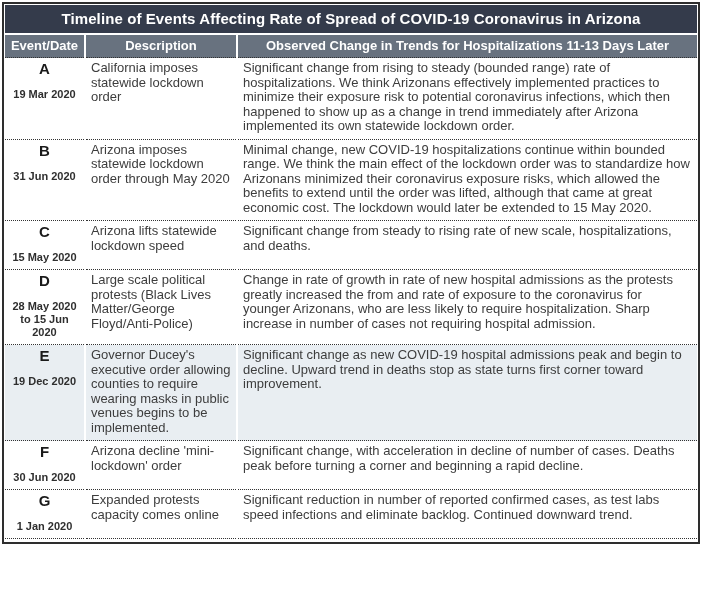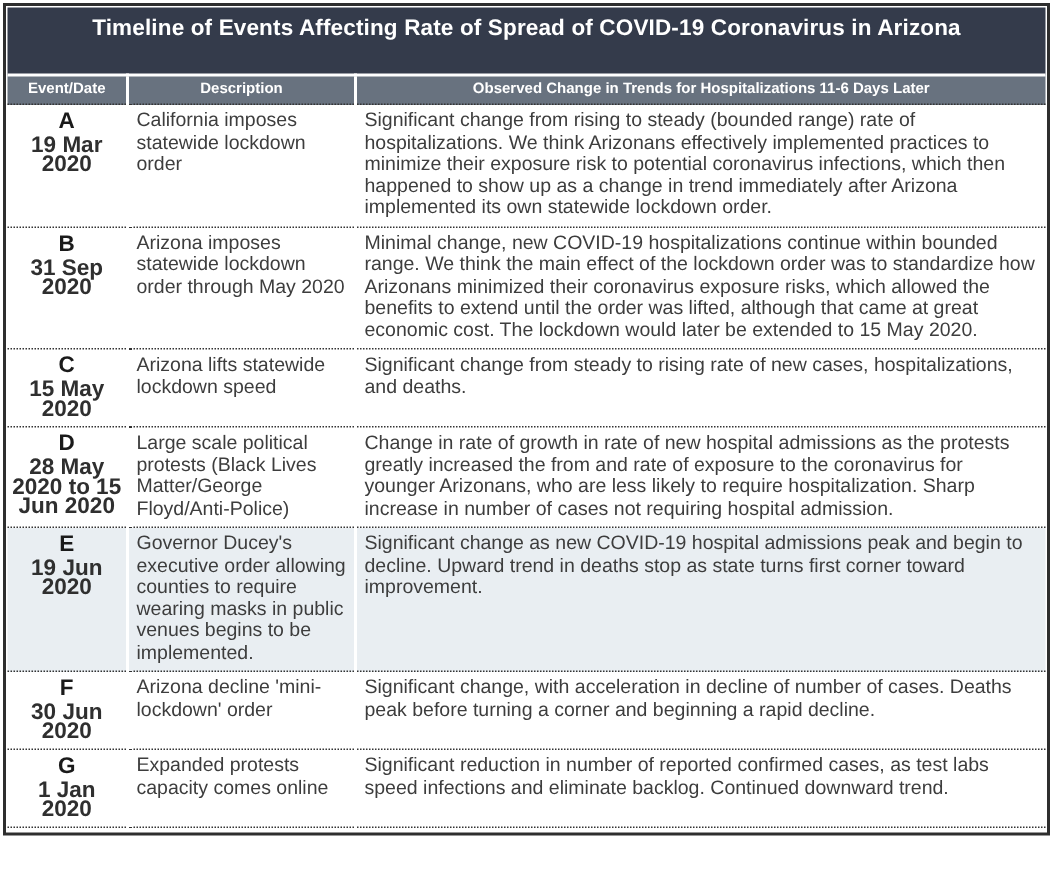--- a/index.html
+++ b/index.html
@@ -28,30 +28,30 @@
     border-collapse:collapse;
     table-layout:fixed;
   }
   
   .title-cell{
     background:var(--title-bg);
     color:#ffffff;
     font-weight:bold;
     font-size:15px;
     text-align:center;
-    padding:5px 2px 22px 2px;
+    padding:5px 2px 6px 2px;
     border-bottom:2px solid #ffffff;
     letter-spacing:0.1px;
   }
   
   thead th.col{
     background:var(--header-bg);
     color:#ffffff;
     font-weight:bold;
-    font-size:10px;
+    font-size:13px;
     text-align:center;
     padding:3px 2px 4px 2px;
     border-bottom:1px dotted var(--dotted);
   }
   th.col + th.col, td + td{border-left:2px solid #ffffff;}
   
   tbody tr{border-bottom:1px dotted var(--dotted);}
   tbody td{
     vertical-align:top;
     font-size:13px;
@@ -61,25 +61,25 @@
   }
   tbody tr.hl td{background:var(--highlight-bg);}
   .c-event{text-align:center;padding-left:2px;padding-right:2px;}
   .ev{
     font-size:15px;
     font-weight:bold;
     color:#1a1a1a;
     line-height:16px;
   }
   .dt{
-    font-size:15px;
+    font-size:11px;
     font-weight:bold;
     color:#2f2f2f;
     line-height:13px;
-    margin-top:1px;
+    margin-top:11px;
   }
   .col-event{width:80px;}
   .col-desc{width:152px;}
 </style>
 </head>
 <body>
 
 <div class="frame">
   <table>
     <colgroup>
@@ -87,60 +87,60 @@
       <col class="col-desc">
       <col>
     </colgroup>
     <thead>
       <tr>
         <th class="title-cell" colspan="3">Timeline of Events Affecting Rate of Spread of COVID-19 Coronavirus in Arizona</th>
       </tr>
       <tr>
         <th class="col">Event/Date</th>
         <th class="col">Description</th>
-        <th class="col">Observed Change in Trends for Hospitalizations 11-6 Days Later</th>
+        <th class="col">Observed Change in Trends for Hospitalizations 11-13 Days Later</th>
       </tr>
     </thead>
     <tbody>
         <tr>
           <td class="c-event">
             <div class="ev">A</div>
             <div class="dt">19 Mar 2020</div>
           </td>
           <td class="c-desc">California imposes statewide lockdown order</td>
           <td class="c-obs">Significant change from rising to steady (bounded range) rate of hospitalizations. We think Arizonans effectively implemented practices to minimize their exposure risk to potential coronavirus infections, which then happened to show up as a change in trend immediately after Arizona implemented its own statewide lockdown order.</td>
         </tr>
         <tr>
           <td class="c-event">
             <div class="ev">B</div>
-            <div class="dt">31 Sep 2020</div>
+            <div class="dt">31 Jun 2020</div>
           </td>
           <td class="c-desc">Arizona imposes statewide lockdown order through May 2020</td>
           <td class="c-obs">Minimal change, new COVID-19 hospitalizations continue within bounded range. We think the main effect of the lockdown order was to standardize how Arizonans minimized their coronavirus exposure risks, which allowed the benefits to extend until the order was lifted, although that came at great economic cost. The lockdown would later be extended to 15 May 2020.</td>
         </tr>
         <tr>
           <td class="c-event">
             <div class="ev">C</div>
             <div class="dt">15 May 2020</div>
           </td>
           <td class="c-desc">Arizona lifts statewide lockdown speed</td>
-          <td class="c-obs">Significant change from steady to rising rate of new cases, hospitalizations, and deaths.</td>
+          <td class="c-obs">Significant change from steady to rising rate of new scale, hospitalizations, and deaths.</td>
         </tr>
         <tr>
           <td class="c-event">
             <div class="ev">D</div>
             <div class="dt">28 May 2020 to 15 Jun 2020</div>
           </td>
           <td class="c-desc">Large scale political protests (Black Lives Matter/George Floyd/Anti-Police)</td>
           <td class="c-obs">Change in rate of growth in rate of new hospital admissions as the protests greatly increased the from and rate of exposure to the coronavirus for younger Arizonans, who are less likely to require hospitalization. Sharp increase in number of cases not requiring hospital admission.</td>
         </tr>
         <tr class="hl">
           <td class="c-event">
             <div class="ev">E</div>
-            <div class="dt">19 Jun 2020</div>
+            <div class="dt">19 Dec 2020</div>
           </td>
           <td class="c-desc">Governor Ducey's executive order allowing counties to require wearing masks in public venues begins to be implemented.</td>
           <td class="c-obs">Significant change as new COVID-19 hospital admissions peak and begin to decline. Upward trend in deaths stop as state turns first corner toward improvement.</td>
         </tr>
         <tr>
           <td class="c-event">
             <div class="ev">F</div>
             <div class="dt">30 Jun 2020</div>
           </td>
           <td class="c-desc">Arizona decline 'mini-lockdown' order</td>

